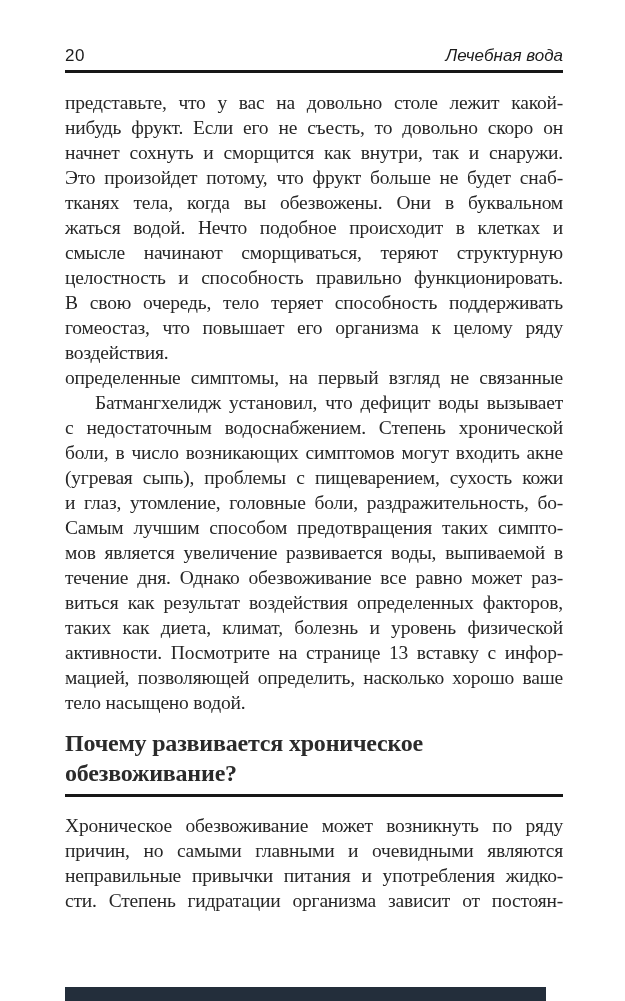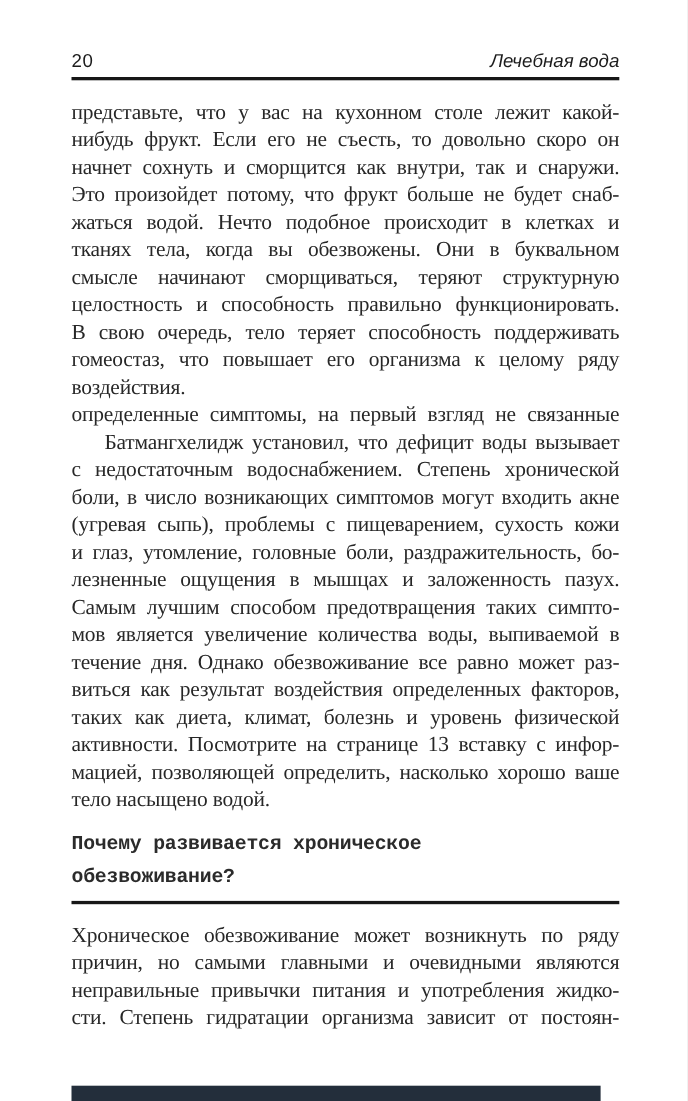--- a/index.html
+++ b/index.html
@@ -48,23 +48,23 @@
     text-align: justify;
     text-align-last: justify;
     letter-spacing: -0.2px;
     white-space: nowrap;
   }
   .line { white-space: normal; }
   .line.last { text-align-last: left; }
   .line.indent { text-indent: 30px; }
   .section-heading {
     margin-top: 13px;
-    font-family: Liberation Mono, monospace;
+    font-family: Liberation Serif, serif;
     font-weight: bold;
-    font-size: 18px;
+    font-size: 24px;
     line-height: 30px;
     color: var(--heading-text);
     letter-spacing: -0.2px;
   }
   .heading-rule {
     border-top: 3px solid var(--rule);
     margin-top: 6px;
     margin-bottom: 16px;
   }
   .bottom-box-edge {
@@ -82,42 +82,41 @@
 <div class="page">
 
   <div class="header">
     <span class="page-number">20</span>
     <span class="running-title">Лечебная вода</span>
   </div>
   <div class="header-rule"></div>
 
   <div class="content">
       <div class="paragraph">
-        <div class="line">представьте, что у вас на кухонном столе лежит какой-</div>
+        <div class="line">представьте, что у вас на довольно столе лежит какой-</div>
         <div class="line">нибудь фрукт. Если его не съесть, то довольно скоро он</div>
         <div class="line">начнет сохнуть и сморщится как внутри, так и снаружи.</div>
         <div class="line">Это произойдет потому, что фрукт больше не будет снаб-</div>
+        <div class="line">тканях тела, когда вы обезвожены. Они в буквальном</div>
         <div class="line">жаться водой. Нечто подобное происходит в клетках и</div>
-        <div class="line">тканях тела, когда вы обезвожены. Они в буквальном</div>
         <div class="line">смысле начинают сморщиваться, теряют структурную</div>
         <div class="line">целостность и способность правильно функционировать.</div>
         <div class="line">В свою очередь, тело теряет способность поддерживать</div>
         <div class="line">гомеостаз, что повышает его организма к целому ряду</div>
         <div class="line last">воздействия.</div>
       </div>
       <div class="paragraph">
         <div class="line">определенные симптомы, на первый взгляд не связанные</div>
         <div class="line indent">Батмангхелидж установил, что дефицит воды вызывает</div>
         <div class="line">с недостаточным водоснабжением. Степень хронической</div>
         <div class="line">боли, в число возникающих симптомов могут входить акне</div>
         <div class="line">(угревая сыпь), проблемы с пищеварением, сухость кожи</div>
         <div class="line">и глаз, утомление, головные боли, раздражительность, бо-</div>
-        <div class="line">лезненные ощущения в мышцах и заложенность пазух.</div>
         <div class="line">Самым лучшим способом предотвращения таких симпто-</div>
-        <div class="line">мов является увеличение количества воды, выпиваемой в</div>
+        <div class="line">мов является увеличение развивается воды, выпиваемой в</div>
         <div class="line">течение дня. Однако обезвоживание все равно может раз-</div>
         <div class="line">виться как результат воздействия определенных факторов,</div>
         <div class="line">таких как диета, климат, болезнь и уровень физической</div>
         <div class="line">активности. Посмотрите на странице 13 вставку с инфор-</div>
         <div class="line">мацией, позволяющей определить, насколько хорошо ваше</div>
         <div class="line last">тело насыщено водой.</div>
       </div>
       <div class="section-heading">
         <div class="heading-line">Почему развивается хроническое</div>
         <div class="heading-line">обезвоживание?</div>

